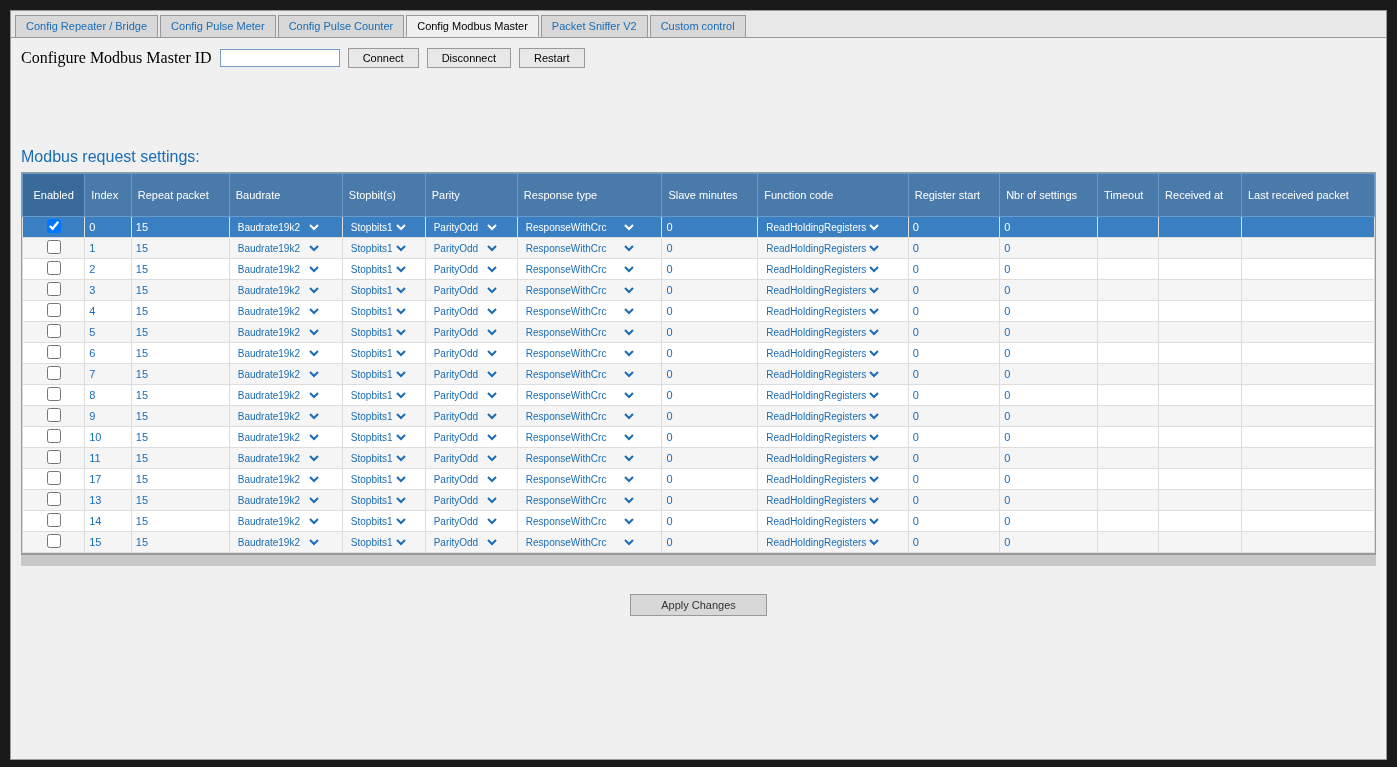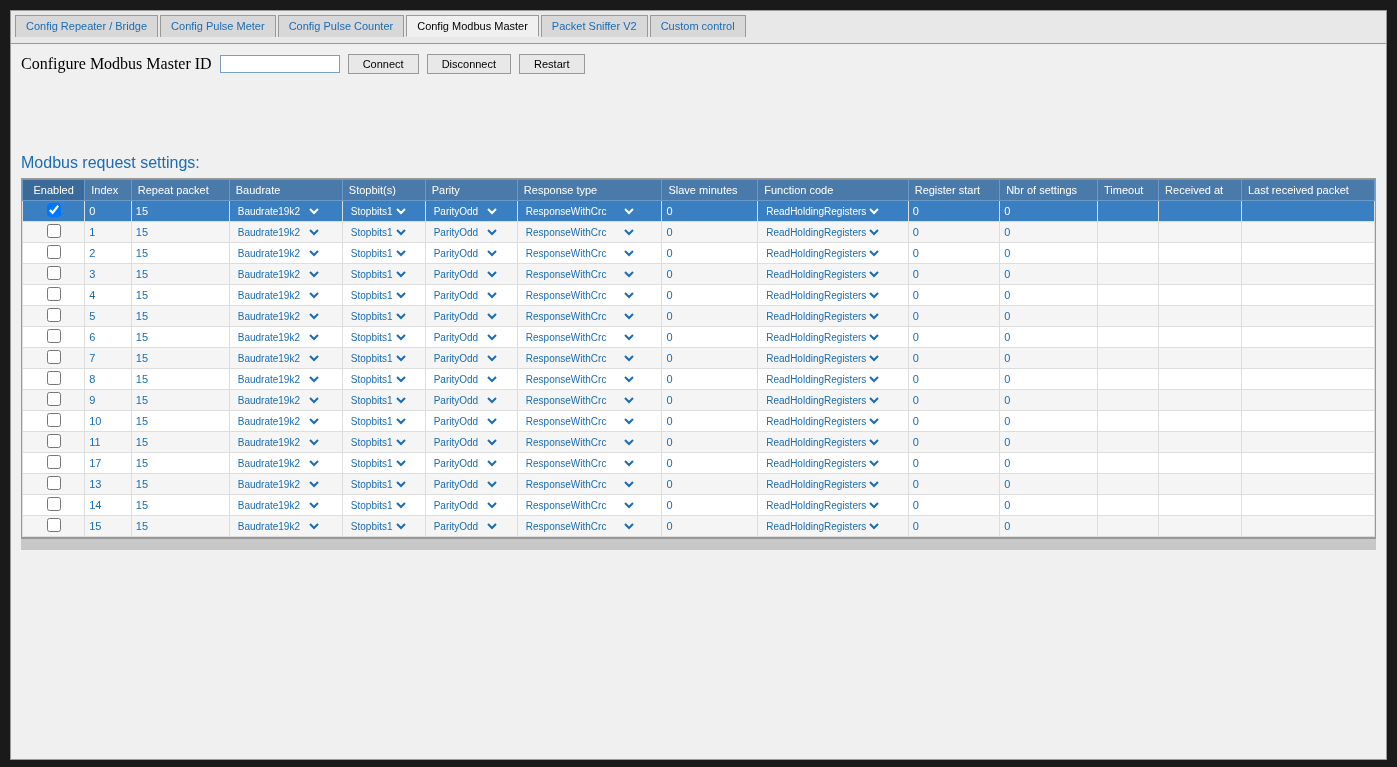--- a/index.html
+++ b/index.html
@@ -13,21 +13,21 @@
       background: #f0f0f0;
       margin: 10px;
       border: 1px solid #999;
       min-height: 750px;
     }
     
     .tabs {
       display: flex;
       background: #e8e8e8;
       border-bottom: 1px solid #999;
-      padding: 4px 4px 6px 4px;
+      padding: 4px 4px 0 4px;
       gap: 2px;
     }
     .tab {
       padding: 4px 10px;
       border: 1px solid #999;
       border-bottom: none;
       background: #d8d8d8;
       cursor: pointer;
       font-size: 11px;
       color: #1a6cb5;
@@ -88,21 +88,21 @@
     table {
       border-collapse: collapse;
       width: 100%;
       font-size: 11px;
     }
     thead tr {
       background: #4a7aaa;
       color: #fff;
     }
     thead th {
-      padding: 4px 6px;
+      padding: 15px 6px;
       border: 1px solid #6a9aca;
       text-align: left;
       white-space: nowrap;
       font-weight: normal;
       min-width: 30px;
       margin-left: 40px;
     }
     tbody tr:nth-child(even) { background: #f5f5f5; }
     tbody tr:nth-child(odd) { background: #fff; }
     tbody tr.selected {
@@ -464,13 +464,16 @@
               <td></td>
               <td></td>
               <td></td>
             </tr>
           </tbody>
       </table>
     </div>
     <div class="scrollbar-indicator"></div>
   </div>
 
+  <div class="footer">
+    <button class="apply-btn">Apply Changes</button>
+  </div>
 </div>
 
 </body></html>

